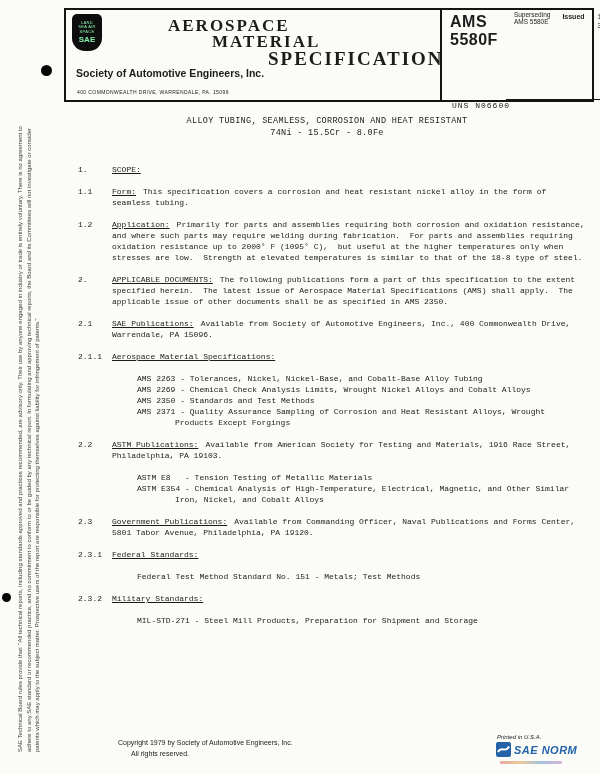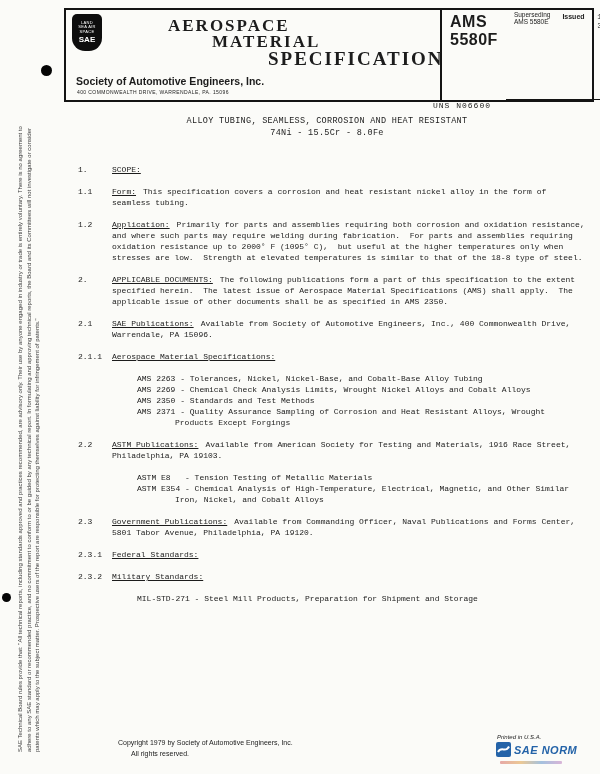--- a/index.html
+++ b/index.html
@@ -12,38 +12,38 @@
 
   
   .sidebar{position:absolute;left:16px;top:752px;width:644px;height:42px;
     transform:rotate(-90deg);transform-origin:0 0;
     font-family:"Liberation Sans",sans-serif;font-size:6px;line-height:8.5px;color:#3a3a3a;}
 
   
   .header-box{position:absolute;left:64px;top:8px;width:526px;height:90px;border:2px solid #141414;display:flex;background:#fbfbf8;}
   .h-main{flex:1;position:relative;}
   .h-logo{position:absolute;top:4px;left:6px;width:30px;height:37px;background:#0d0d0d;
-    border-radius:5px 5px 13px 13px;color:#ffffff;display:flex;flex-direction:column;align-items:center;justify-content:center;}
+    border-radius:5px 5px 13px 13px;color:#86efac;display:flex;flex-direction:column;align-items:center;justify-content:center;}
   .h-logo-sub{font-family:"Liberation Sans",sans-serif;font-size:4px;line-height:4.5px;text-align:center;width:22px;letter-spacing:.3px;}
   .h-logo-main{font-family:"Liberation Sans",sans-serif;font-weight:bold;font-size:8px;margin-top:1px;}
   .h-t1,.h-t2,.h-t3{position:absolute;font-family:"Liberation Serif",serif;font-weight:bold;letter-spacing:2px;white-space:nowrap;}
   .h-t1{top:6px;left:102px;font-size:17px;}
   .h-t2{top:22px;left:146px;font-size:17px;}
   .h-t3{top:38px;left:158px;font-size:19px;margin-left:44px;}
-  .h-org{position:absolute;left:10px;bottom:13px;font-family:"Liberation Sans",sans-serif;font-weight:bold;font-size:10.5px;white-space:nowrap;}
+  .h-org{position:absolute;left:10px;bottom:21px;font-family:"Liberation Sans",sans-serif;font-weight:bold;font-size:10.5px;white-space:nowrap;}
   .h-addr{position:absolute;left:11px;bottom:5px;font-family:"Liberation Sans",sans-serif;font-size:5px;letter-spacing:.4px;white-space:nowrap;}
   .h-right{width:150px;border-left:2px solid #141414;display:flex;font-family:"Liberation Sans",sans-serif;}
   .h-docnum{padding:3px 8px 0;font-weight:bold;font-size:16px;letter-spacing:.5px;}
   .h-sup{padding:1px 8px 3px;font-size:6.5px;border-bottom:1.5px solid #141414;}
   .h-row{display:flex;border-bottom:1.5px solid #141414;padding:2px 4px 3px;align-items:baseline;}
   .h-row-label{width:46px;font-weight:bold;font-size:7px;}
   .h-row-value{font-size:8px;font-family:"Liberation Mono",monospace;}
 
   
-  .uns{position:absolute;top:101px;left:433px;font-size:8px;letter-spacing:1px;padding-bottom:1px;}
+  .uns{position:absolute;top:101px;left:452px;font-size:8px;letter-spacing:1px;padding-bottom:1px;}
   .doc-title{position:absolute;top:115px;left:64px;width:526px;text-align:center;font-size:8.5px;line-height:12px;letter-spacing:.3px;}
 
   
   .sections{position:absolute;top:164px;left:78px;width:510px;font-size:8px;line-height:11px;}
   .section{display:flex;margin-bottom:11px;}
   .sec-num{width:34px;flex:none;}
   .sec-body{flex:1;white-space:pre-wrap;}
   .sec-label{text-decoration:underline;margin-right:7px;}
   .items{margin:11px 0 0 25px;}
   .item{padding-left:38px;text-indent:-38px;white-space:pre-wrap;}
@@ -128,21 +128,21 @@
       <div class="section">
         <span class="sec-num">2.2</span>
         <div class="sec-body"><span class="sec-label">ASTM Publications:</span><span>Available from American Society for Testing and Materials, 1916 Race Street, Philadelphia, PA 19103.</span><div class="items"><div class="item">ASTM E8   - Tension Testing of Metallic Materials</div><div class="item">ASTM E354 - Chemical Analysis of High-Temperature, Electrical, Magnetic, and Other Similar Iron, Nickel, and Cobalt Alloys</div></div></div>
       </div>
       <div class="section">
         <span class="sec-num">2.3</span>
         <div class="sec-body"><span class="sec-label">Government Publications:</span><span>Available from Commanding Officer, Naval Publications and Forms Center, 5801 Tabor Avenue, Philadelphia, PA 19120.</span></div>
       </div>
       <div class="section">
         <span class="sec-num">2.3.1</span>
-        <div class="sec-body"><span class="sec-label">Federal Standards:</span></div>
+        <div class="sec-body"><span class="sec-label">Federal Standards:</span><div class="items"><div class="item">Federal Test Method Standard No. 151 - Metals; Test Methods</div></div></div>
       </div>
       <div class="section">
         <span class="sec-num">2.3.2</span>
         <div class="sec-body"><span class="sec-label">Military Standards:</span><div class="items"><div class="item">MIL-STD-271 - Steel Mill Products, Preparation for Shipment and Storage</div></div></div>
       </div>
     </div>
 
   <div class="f-copy">Copyright 1979  by Society of Automotive Engineers, Inc.</div>
   <div class="f-rights">All rights reserved.</div>
   <div class="f-printed">Printed in U.S.A.</div>

